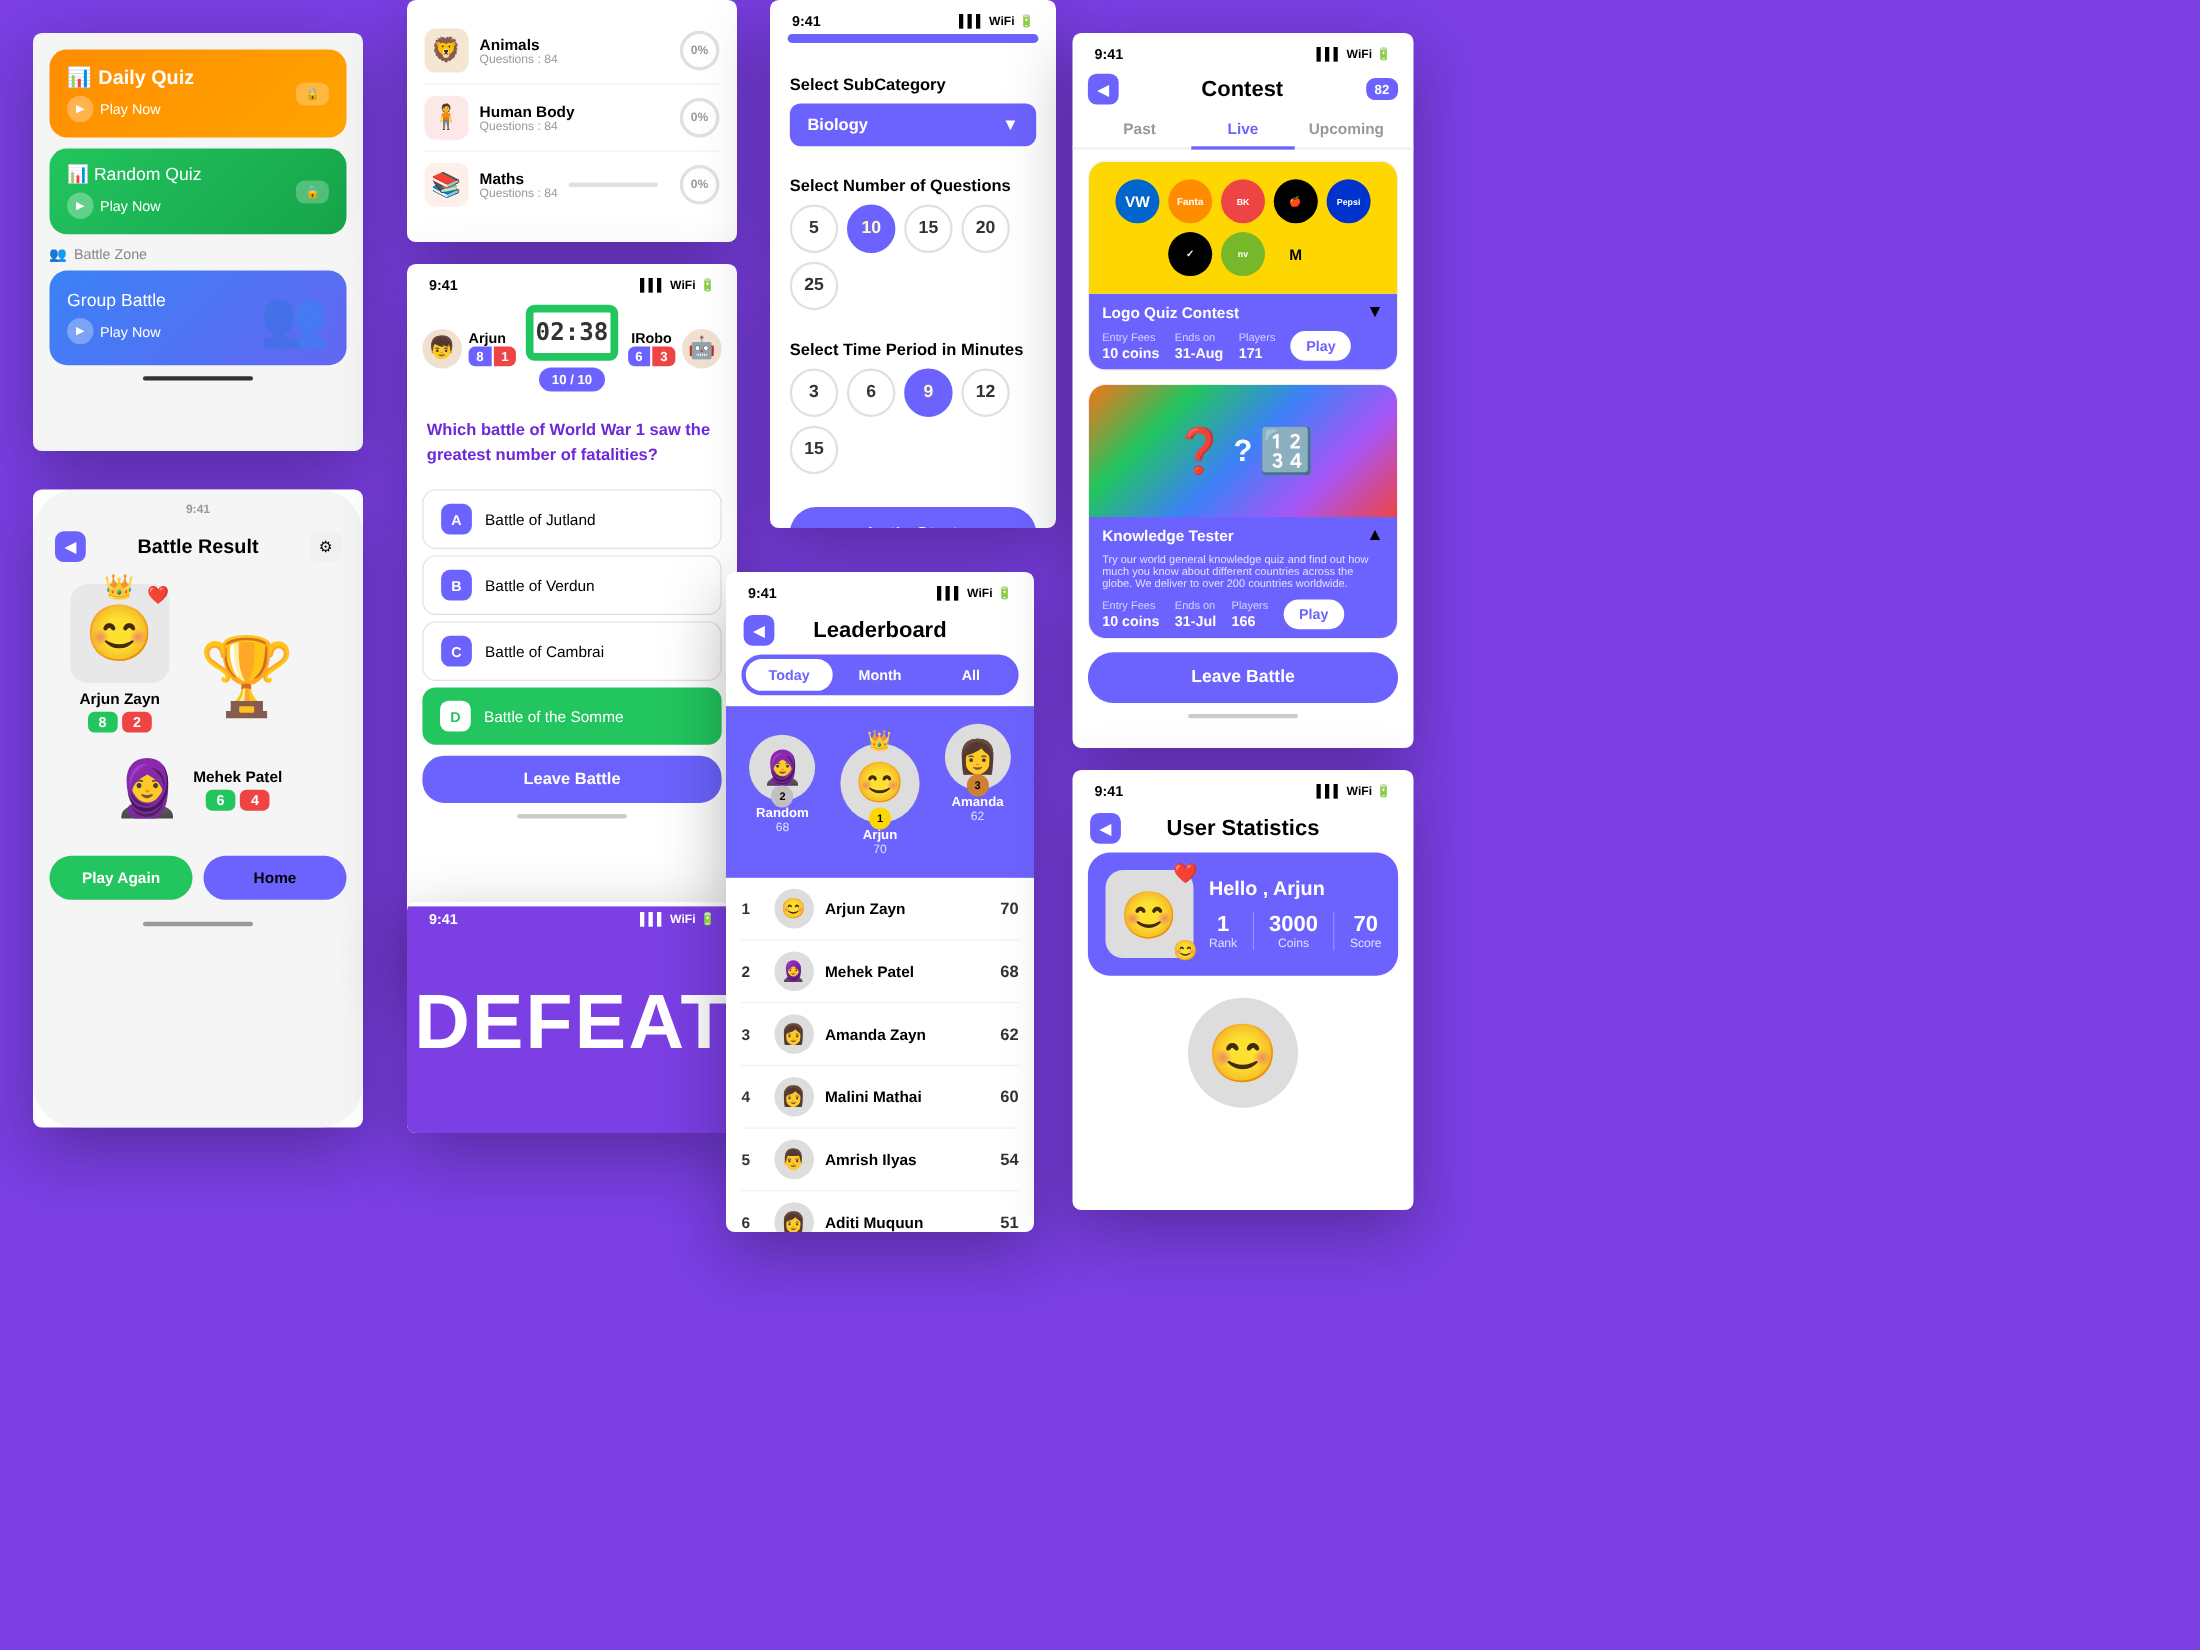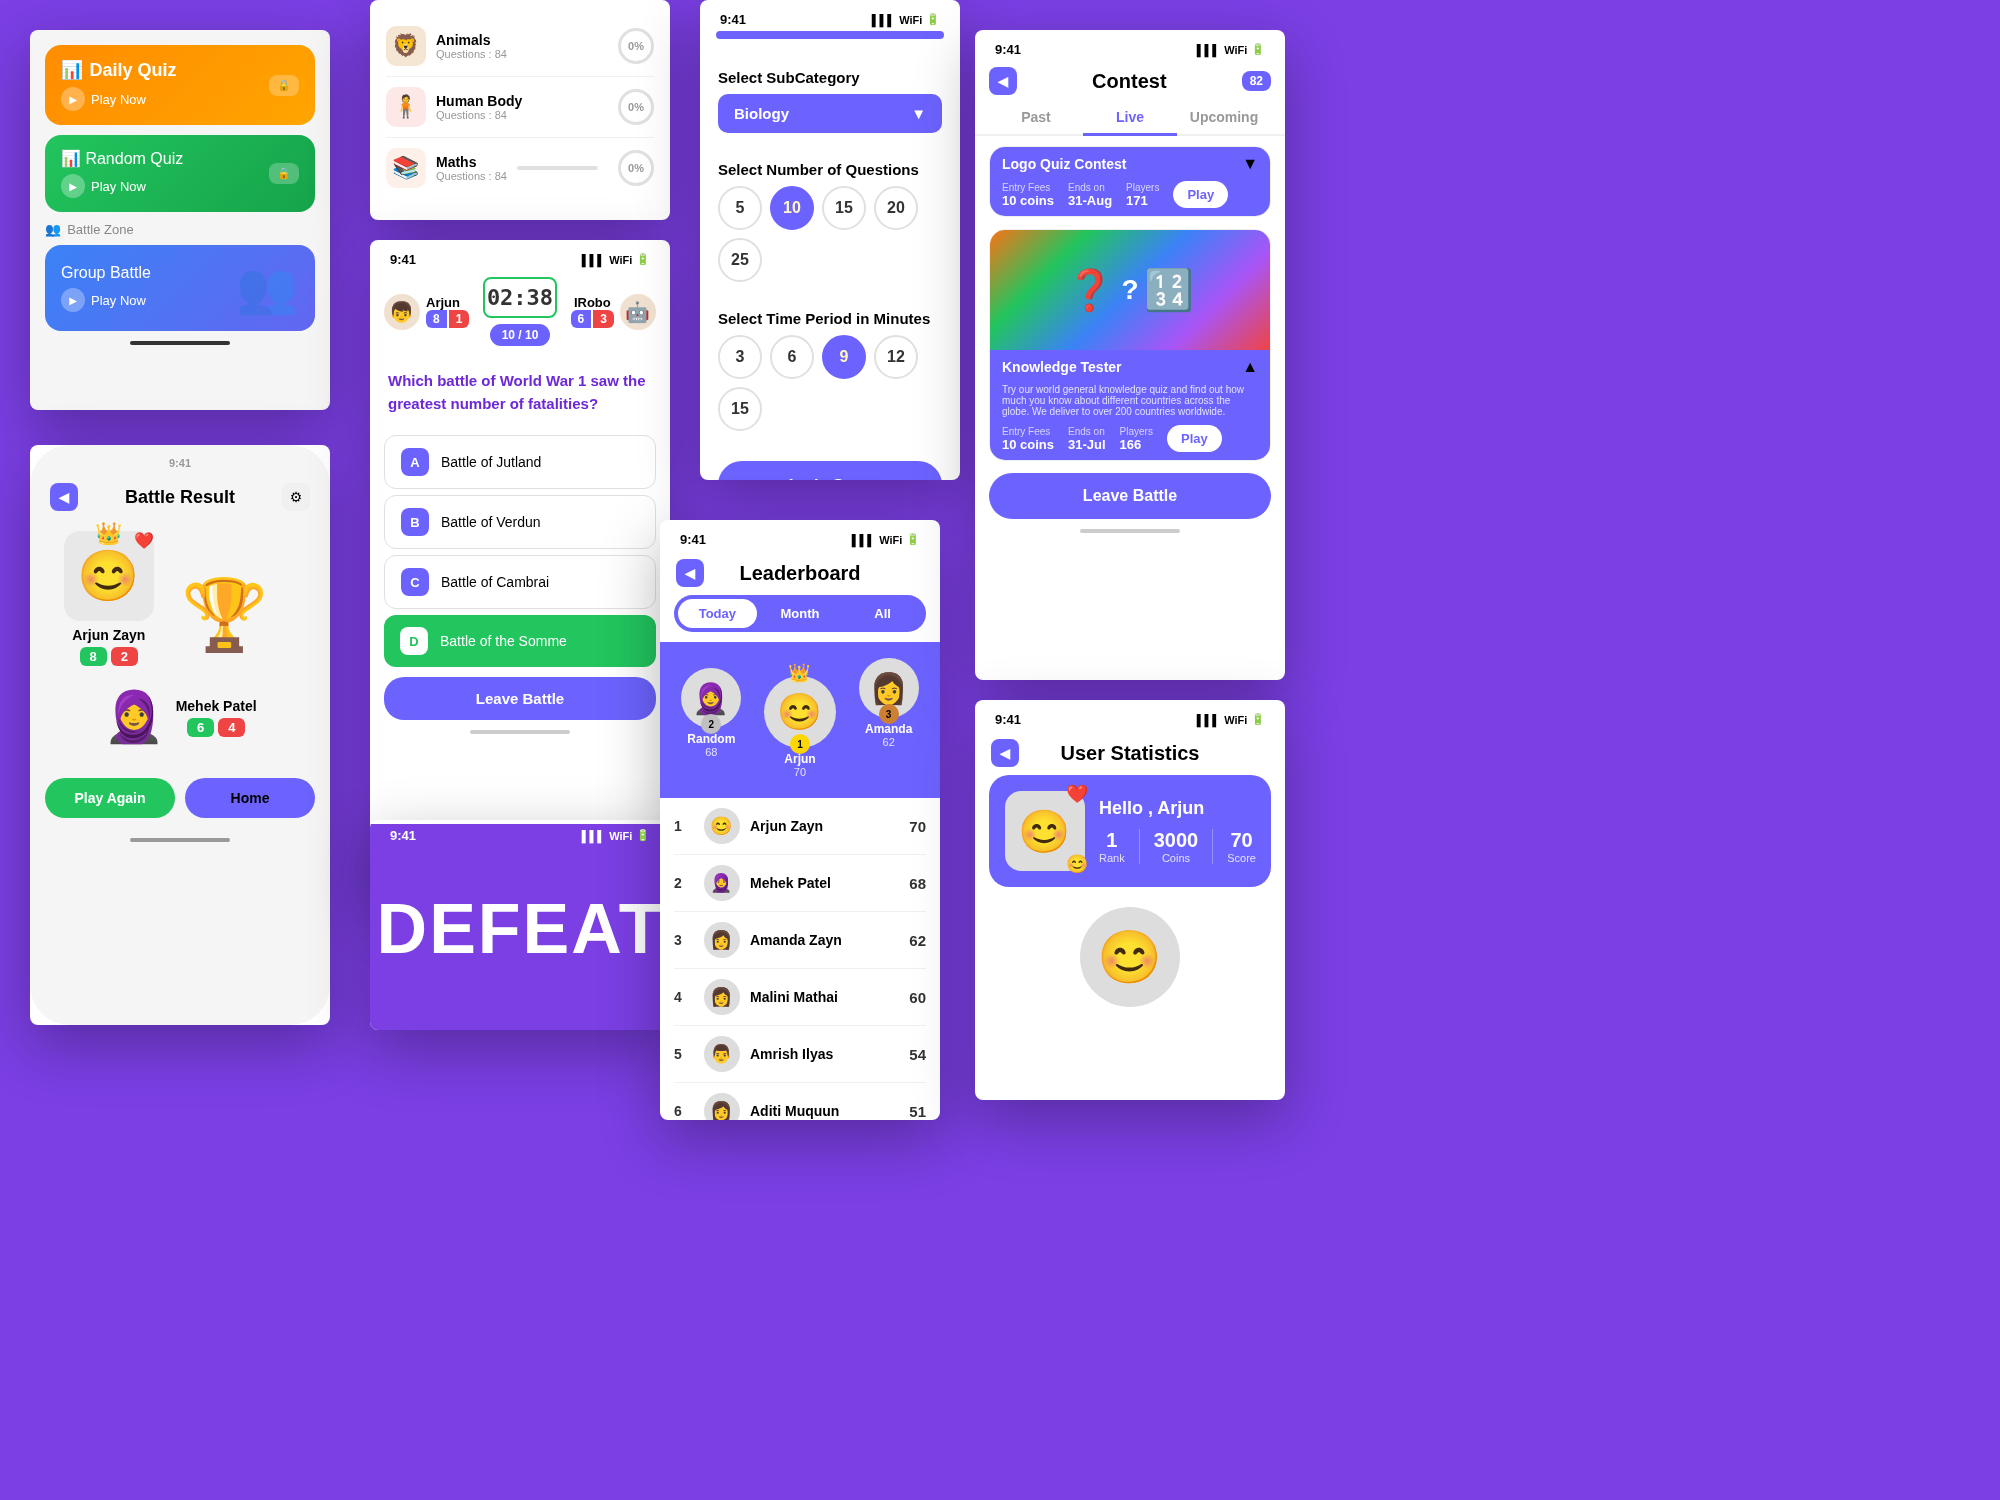--- a/index.html
+++ b/index.html
@@ -145,21 +145,21 @@
       top: 350px;
       left: 370px;
     }
     .battle-header { display: flex; justify-content: space-between; align-items: center; padding: 6px 14px 10px; }
     .player-battle { display: flex; align-items: center; gap: 6px; }
     .player-battle-avatar { width: 36px; height: 36px; border-radius: 50%; background: #f0e0d0; display: flex; align-items: center; justify-content: center; font-size: 20px; }
     .player-battle-name { font-size: 13px; font-weight: 600; }
     .score-pill { display: flex; gap: 2px; }
     .score-num { background: #6C63FF; color: white; padding: 2px 7px; border-radius: 6px 0 0 6px; font-size: 12px; font-weight: 700; }
     .score-lives { background: #EF4444; color: white; padding: 2px 7px; border-radius: 0 6px 6px 0; font-size: 12px; font-weight: 700; }
-    .timer-box { background: white; border: 2px solid #22c55e; border-radius: 8px; padding: 6px 2px; font-size: 22px; font-weight: 700; color: #333; font-family: monospace; }
+    .timer-box { background: white; border: 7px solid #22c55e; border-radius: 8px; padding: 6px 2px; font-size: 22px; font-weight: 700; color: #333; font-family: monospace; }
     .question-count-badge { background: #6C63FF; color: white; border-radius: 20px; padding: 4px 12px; font-size: 12px; font-weight: 700; }
     .quiz-question { padding: 14px 18px; font-size: 15px; font-weight: 600; line-height: 1.5; color: #6d28d9; }
     .answer-option {
       margin: 6px 14px;
       padding: 12px 16px;
       border-radius: 12px;
       display: flex;
       align-items: center;
       gap: 12px;
       font-size: 14px;
@@ -675,20 +675,32 @@
     <div class="notif-badge">82</div>
   </div>
 
   <div class="contest-tabs">
     <div class="contest-tab">Past</div>
     <div class="contest-tab active">Live</div>
     <div class="contest-tab">Upcoming</div>
   </div>
 
   <div class="contest-card">
+    <div class="contest-banner">
+      <div class="contest-banner-logos">
+        <div class="brand-logo" style="background:#0066CC;color:white;font-size:14px;font-weight:900;">VW</div>
+        <div class="brand-logo" style="background:#FF8C00;color:white;font-size:9px;font-weight:900;">Fanta</div>
+        <div class="brand-logo" style="background:#EF4444;color:white;font-size:8px;font-weight:900;">BK</div>
+        <div class="brand-logo" style="background:black;color:white;font-size:9px;">🍎</div>
+        <div class="brand-logo" style="background:#0033CC;color:white;font-size:8px;font-weight:900;">Pepsi</div>
+        <div class="brand-logo" style="background:black;color:white;font-size:9px;">✓</div>
+        <div class="brand-logo" style="background:#76B82A;color:white;font-size:8px;">nv</div>
+        <div class="brand-logo" style="background:#FFD700;color:black;font-size:14px;font-weight:900;">M</div>
+      </div>
+    </div>
     <div class="contest-info">
       <div class="contest-name-row">
         <div class="contest-name">Logo Quiz Contest</div>
         <div>▼</div>
       </div>
       <div class="contest-meta">
         <div class="meta-item">
           <div class="meta-label">Entry Fees</div>
           <div class="meta-value">10 coins</div>
         </div>

